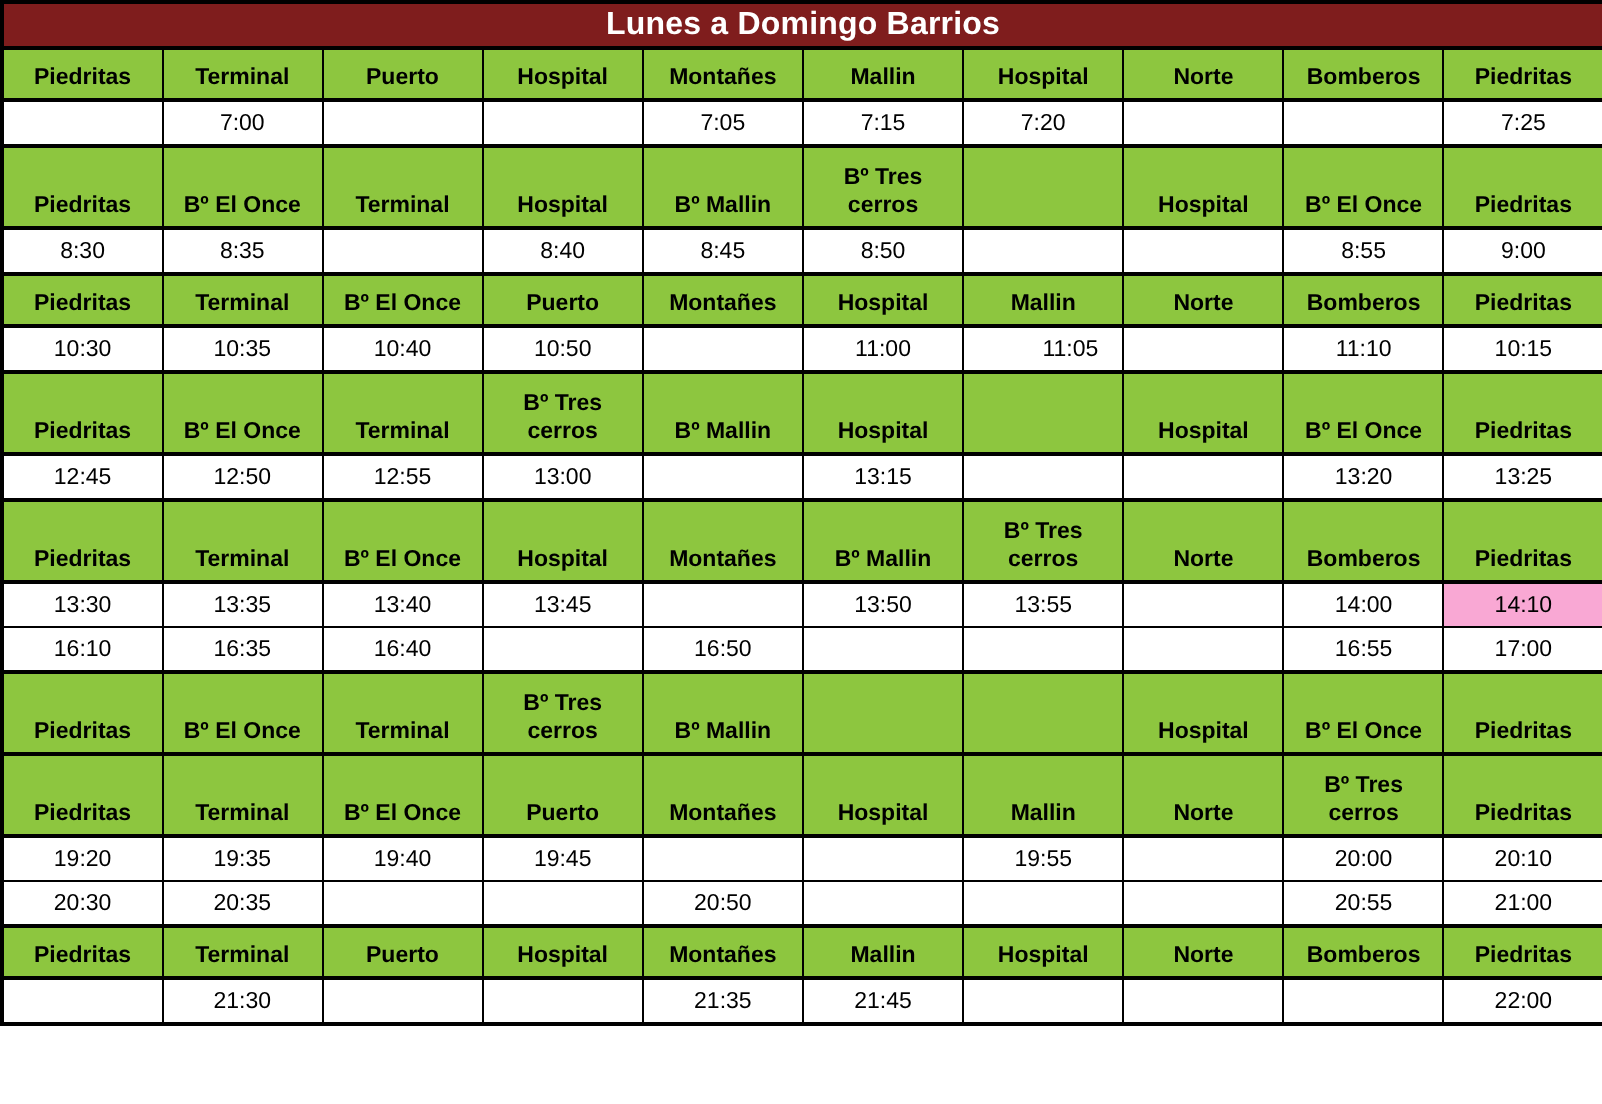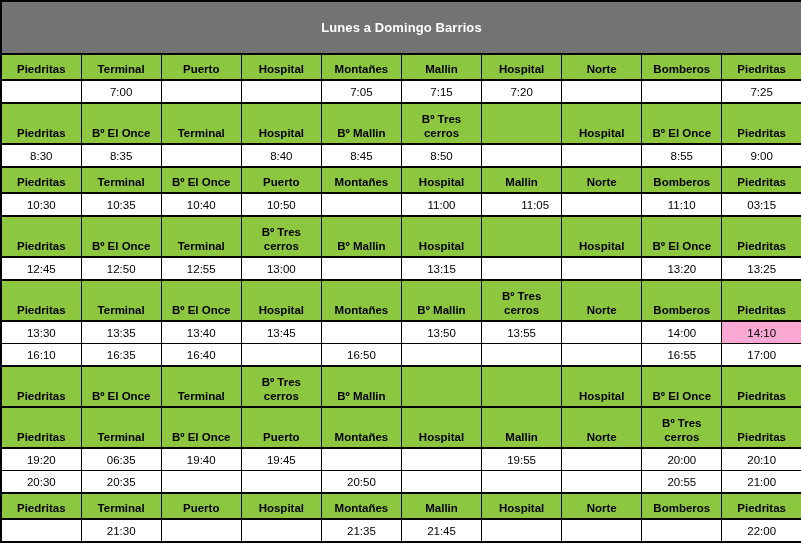--- a/index.html
+++ b/index.html
@@ -20,28 +20,28 @@
   }
   table.sched {
     border-collapse: collapse;
     table-layout: fixed;
     width: 801px;
     border: 2px solid #000000;
   }
   table.sched col { width: 80.1px; }
 
   .title-row td {
-    background: #737373;
+    background: #7f1d1d;
     color: #ffffff;
-    font-size: 13px;
+    font-size: 16px;
     font-weight: bold;
     text-align: center;
     height: 21px;
     line-height: 21px;
-    padding: 15px;
+    padding: 0;
     border: 2px solid #000000;
     letter-spacing: 0.1px;
   }
 
   tr.head-row td {
     background: #8dc63f;
     color: #000000;
     font-size: 11.5px;
     font-weight: bold;
     text-align: center;
@@ -166,21 +166,21 @@
         <tr class="data-row thick-bottom">
           <td>10:30</td>
           <td>10:35</td>
           <td>10:40</td>
           <td>10:50</td>
           <td></td>
           <td>11:00</td>
           <td class="align-right">11:05</td>
           <td></td>
           <td>11:10</td>
-          <td>03:15</td>
+          <td>10:15</td>
         </tr>
         <tr class="head-row tall">
           <td>Piedritas</td>
           <td>Bº El Once</td>
           <td>Terminal</td>
           <td>Bº Tres cerros</td>
           <td>Bº Mallin</td>
           <td>Hospital</td>
           <td></td>
           <td>Hospital</td>
@@ -254,21 +254,21 @@
           <td>Puerto</td>
           <td>Montañes</td>
           <td>Hospital</td>
           <td>Mallin</td>
           <td>Norte</td>
           <td>Bº Tres cerros</td>
           <td>Piedritas</td>
         </tr>
         <tr class="data-row">
           <td>19:20</td>
-          <td>06:35</td>
+          <td>19:35</td>
           <td>19:40</td>
           <td>19:45</td>
           <td></td>
           <td></td>
           <td>19:55</td>
           <td></td>
           <td>20:00</td>
           <td>20:10</td>
         </tr>
         <tr class="data-row thick-bottom">

